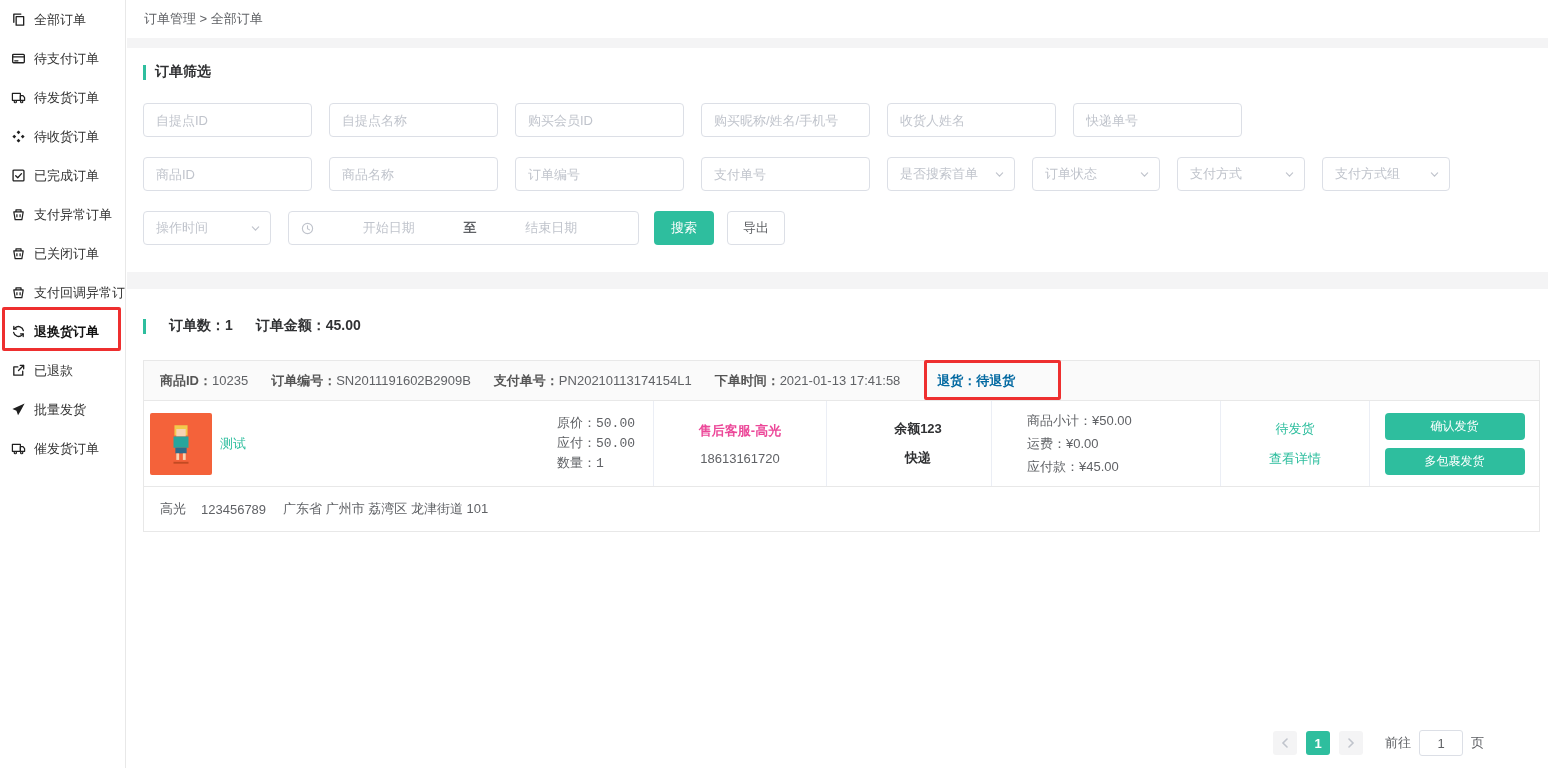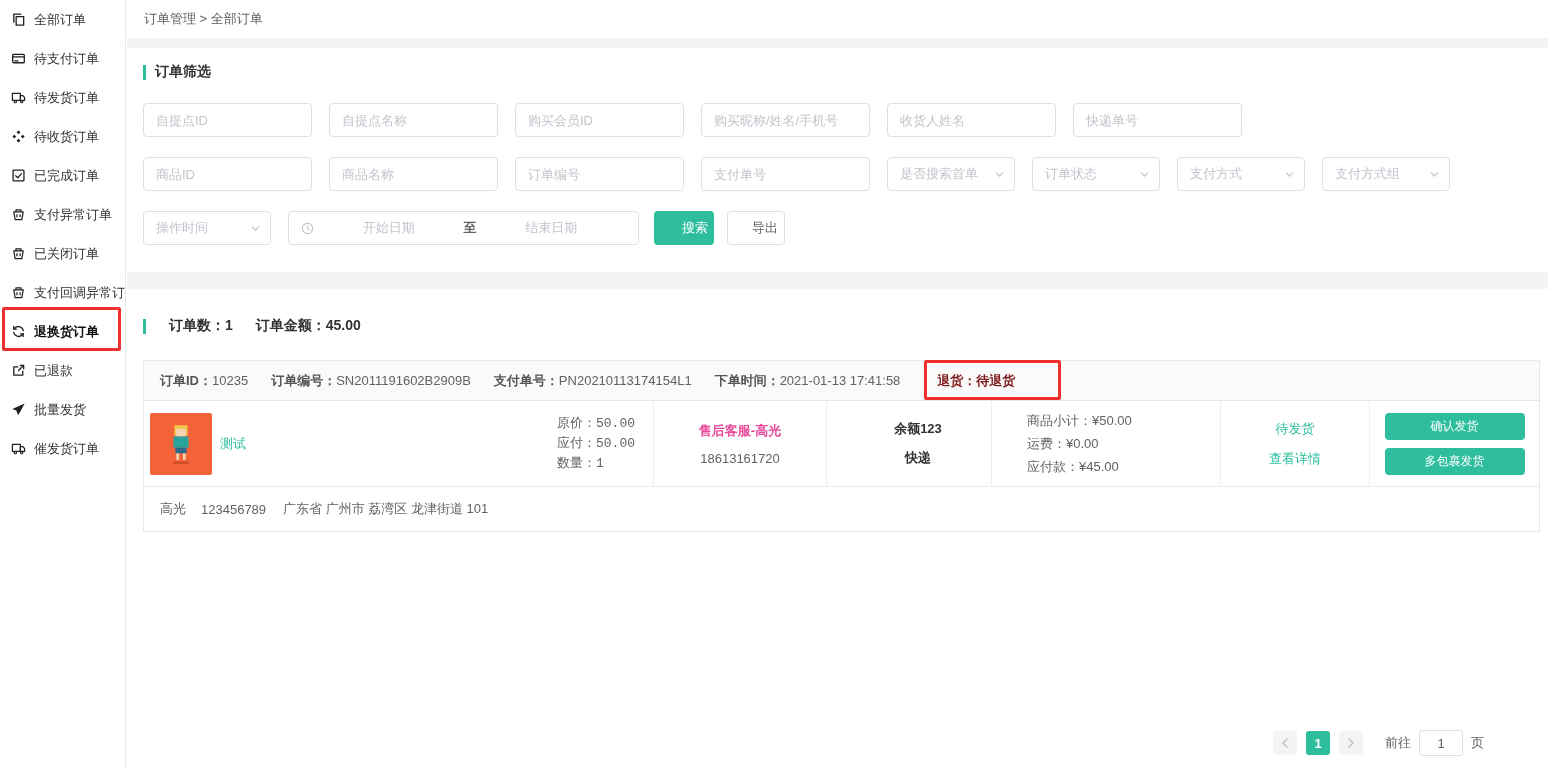--- a/index.html
+++ b/index.html
@@ -37,34 +37,34 @@
   .select { width:128px; height:34px; border:1px solid #dcdfe6; border-radius:4px;
     display:flex; align-items:center; justify-content:space-between;
     padding:0 9px 0 12px; color:#c0c4cc; cursor:pointer; background:#fff; }
   .select svg { width:11px; height:11px; color:#c0c4cc; flex:none; }
   .date-box { width:351px; height:34px; border:1px solid #dcdfe6; border-radius:4px;
     display:flex; align-items:center; padding:0 12px; background:#fff; }
   .date-box svg { width:13px; height:13px; color:#c0c4cc; flex:none; }
   .date-ph { flex:1; text-align:center; color:#c0c4cc; }
   .date-sep { color:#606266; font-weight:bold; }
   .btn { height:34px; border-radius:4px; font-size:13px; cursor:pointer;
-    font-family:inherit;text-align:right; }
+    font-family:inherit; }
   .btn-search { width:60px; background:#2ebe9e; color:#fff; border:none; margin-left:-2px; }
   .btn-export { width:58px; background:#fff; color:#606266; border:1px solid #dcdfe6; margin-left:-4px; }
   
   .content { position:absolute; top:289px; left:0; right:0; bottom:0; background:#fff;
     padding:28px 8px 0 16px; }
   .sum-title span { margin-right:14px; }
   .order-card { margin-top:25px; border:1px solid #e8e8e8; }
   .o-header { height:40px; background:#fafafa; border-bottom:1px solid #e8e8e8;
     display:flex; align-items:center; padding:0 16px; color:#606266; }
   .pair { margin-right:23px; white-space:nowrap; }
   .pair b { color:#555; }
   .status-wrap { position:relative; margin-left:14px; }
-  .status-red { color:#7f1d1d; font-weight:bold; white-space:nowrap; }
+  .status-red { color:#0369a1; font-weight:bold; white-space:nowrap; }
   #status-redbox { left:-13px; top:-12px; width:137px; height:40px; }
   .o-body { display:flex; min-height:85px; align-items:stretch; }
   .cell { display:flex; flex-direction:column; align-items:center; justify-content:center; }
   .vline { border-left:1px solid #ebeef5; }
   .c-product { width:509px; flex-direction:row; justify-content:flex-start; padding-left:6px; }
   .p-img { width:62px; height:62px; background:#f4623a; border-radius:2px; margin-right:8px;
     display:flex; align-items:center; justify-content:center; flex:none; }
   .p-name { color:#2ebe9e; cursor:pointer; }
   .p-price { margin-left:auto; width:96px; color:#606266; line-height:20px;font-family:Liberation Mono, monospace; }
   .c-service { width:173px; gap:11px; }
@@ -266,21 +266,21 @@
 
   <div class="content">
     <div class="sec-title sum-title">
       <span class="sec-bar"></span>
       <span>订单数：1</span>
       <span>订单金额：45.00</span>
     </div>
 
     <div class="order-card">
       <div class="o-header">
-        <span class="pair"><b>订单ID：</b><span>10235</span></span>
+        <span class="pair"><b>商品ID：</b><span>10235</span></span>
         <span class="pair"><b>订单编号：</b><span>SN2011191602B2909B</span></span>
         <span class="pair"><b>支付单号：</b><span>PN20210113174154L1</span></span>
         <span class="pair"><b>下单时间：</b><span>2021-01-13 17:41:58</span></span>
         <span class="status-wrap">
           <span class="status-red">退货：待退货</span>
           <span class="redbox" id="status-redbox"></span>
         </span>
       </div>
 
       <div class="o-body">

